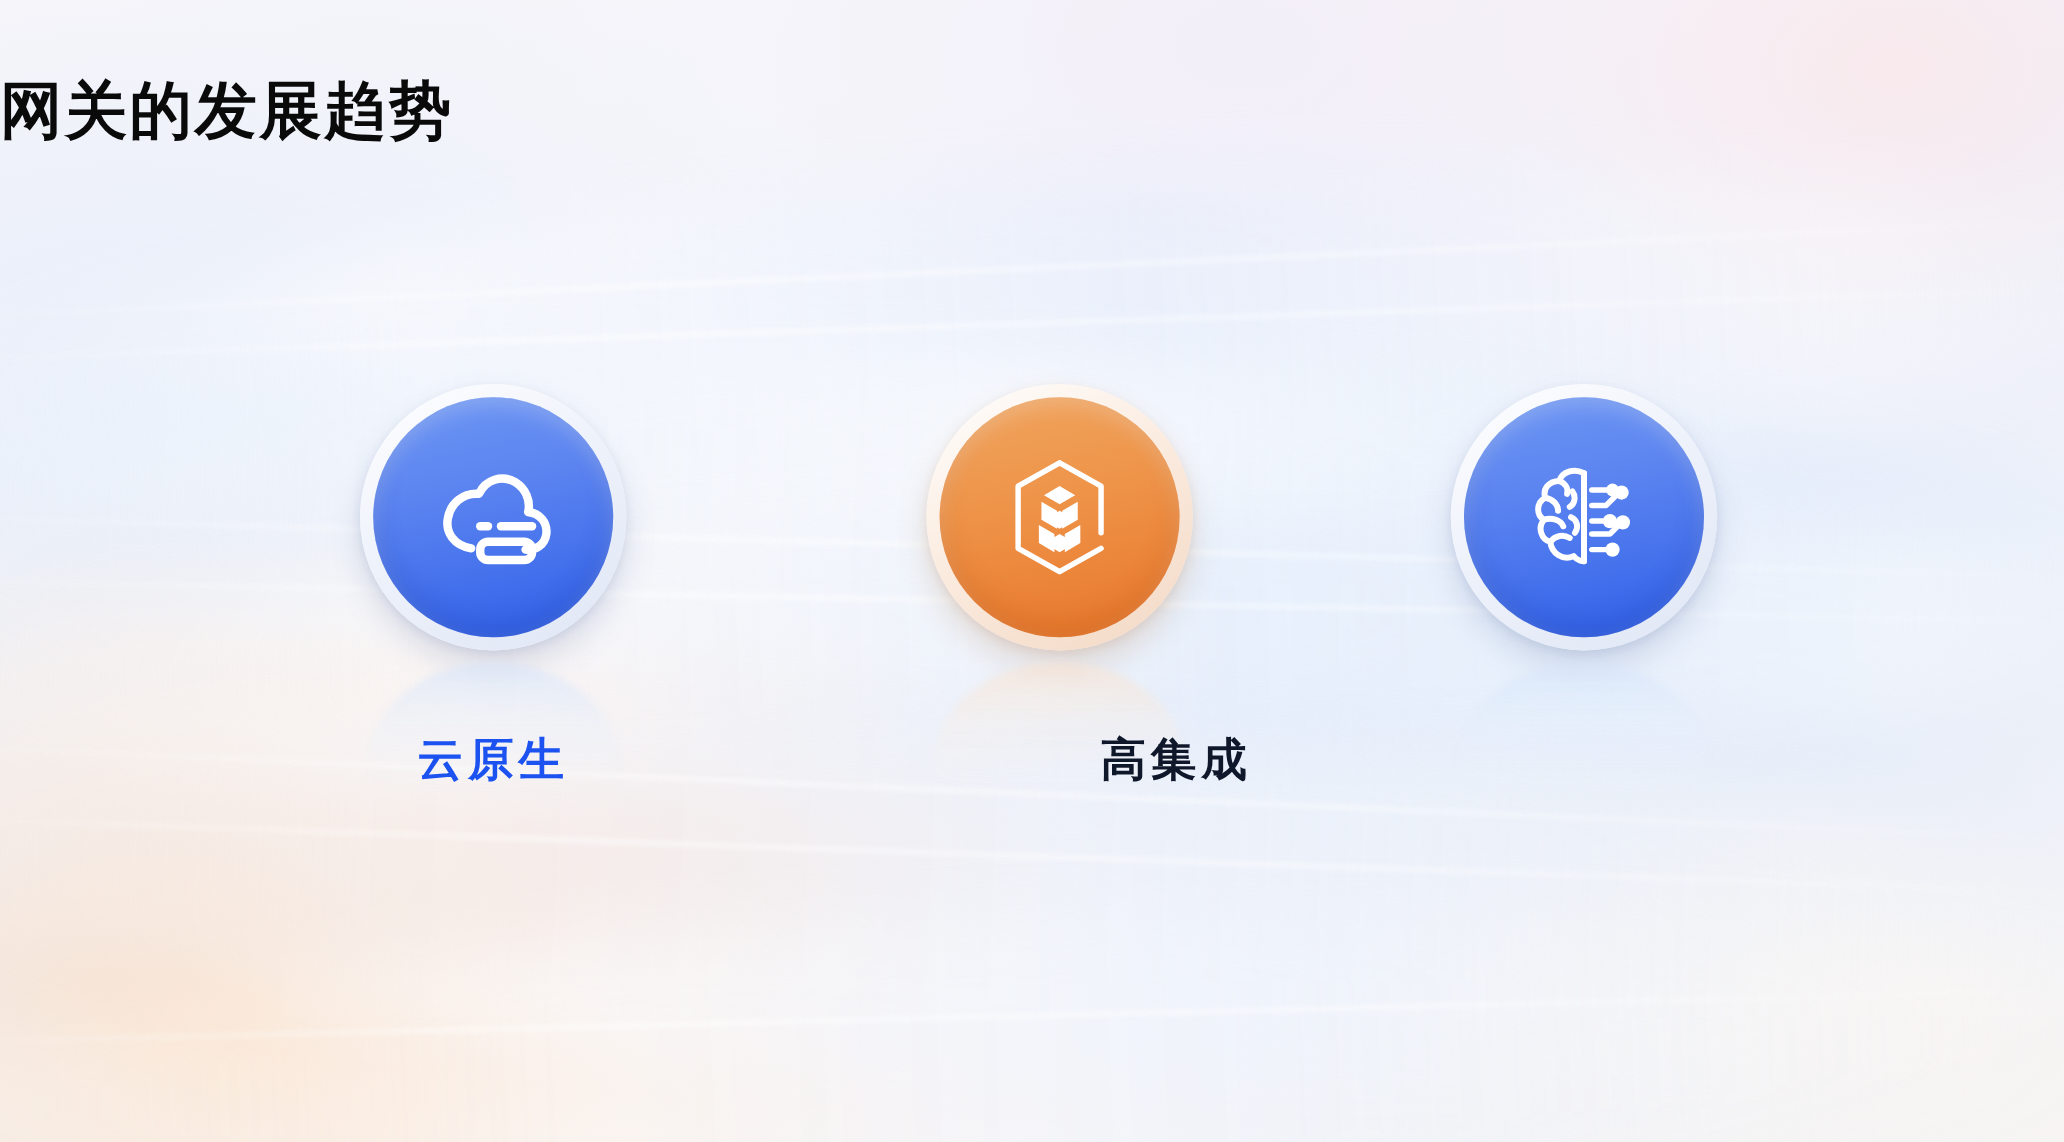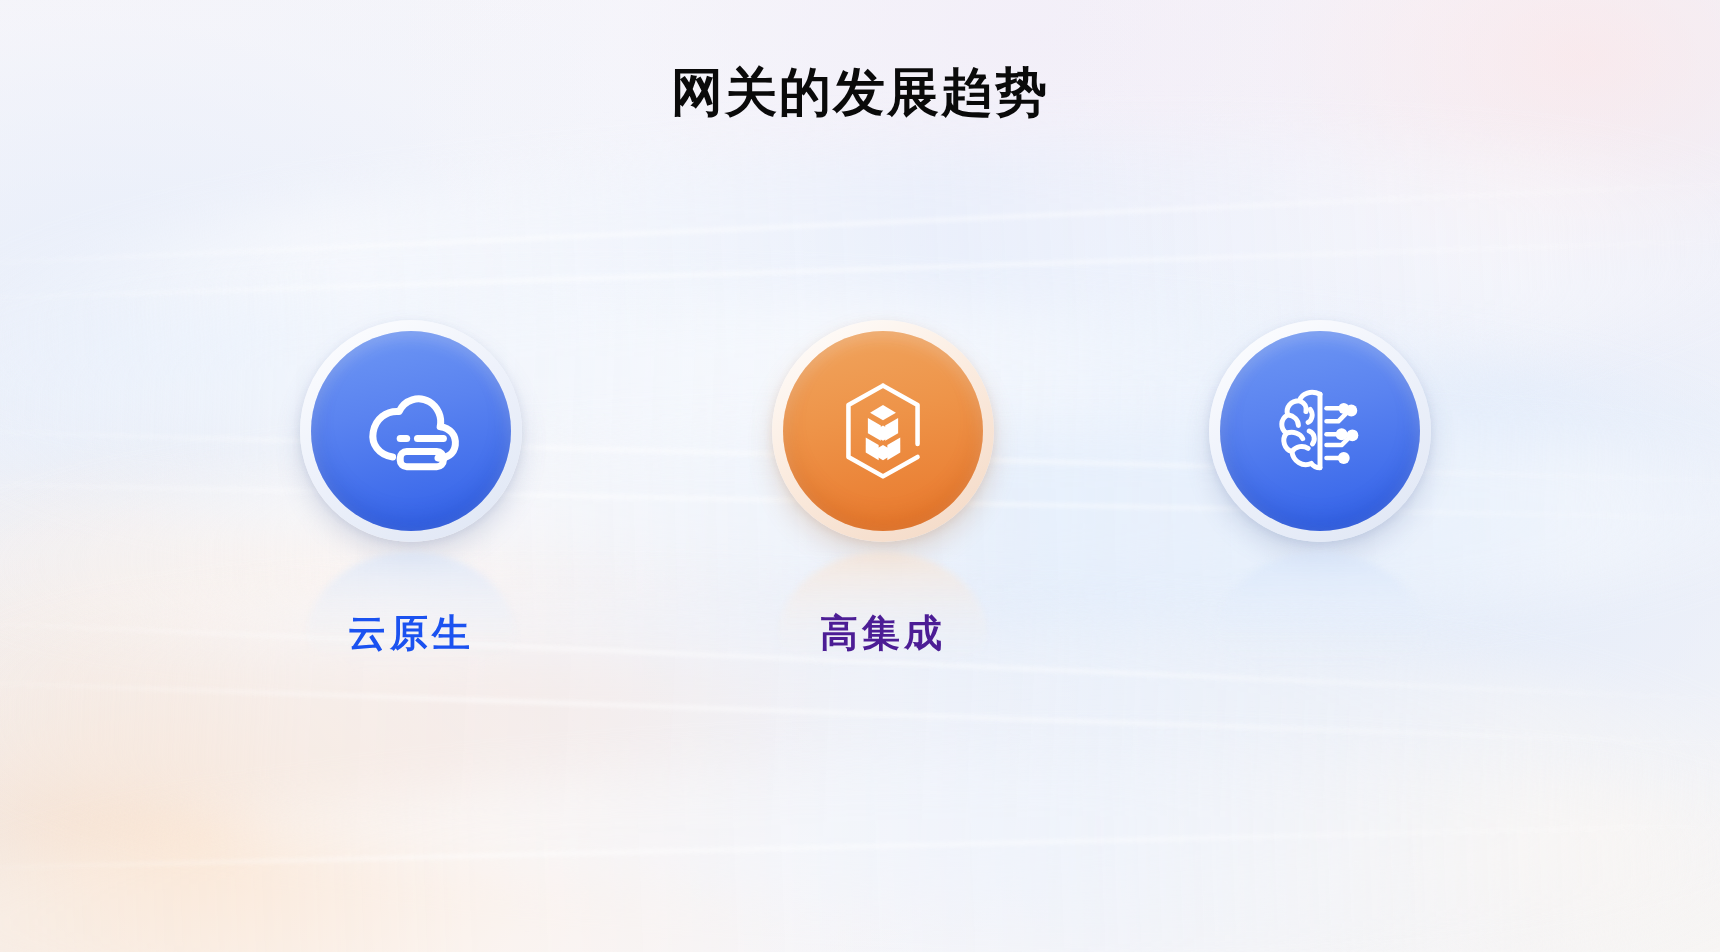--- a/index.html
+++ b/index.html
@@ -64,21 +64,20 @@
   .s5 { top: 660px; transform: rotate(2.5deg); }
   .s6 { top: 712px; transform: rotate(2.0deg); }
   .s7 { top: 845px; transform: rotate(-1.4deg); }
 
   
   .title {
     position: absolute;
     top: 58px;
     left: 0;
     width: 100%;
-    text-align: center;
     font-size: 52px;
     font-weight: 700;
     letter-spacing: 2px;
     color: #0a0a0a;
     font-family: "DejaVu Sans", "Liberation Sans", sans-serif;
   }
 
   
   .items {
     position: absolute;
@@ -159,21 +158,21 @@
     top: 288px;
     left: 0;
     width: 100%;
     text-align: center;
     font-size: 38px;
     font-weight: 700;
     letter-spacing: 4px;
     font-family: "DejaVu Sans", "Liberation Sans", sans-serif;
   }
   .label-blue   { color: #1b52f0; }
-  .label-orange { color: #4c1d95; }
+  .label-orange { color: #0f172a; text-align: right; }
 </style>
 </head>
 <body>
 
 <div id="slide">
 
   <div class="bg-base"></div>
   <div class="wave wave-a"></div>
   <div class="wave wave-b"></div>
   <div class="wave wave-c"></div>

